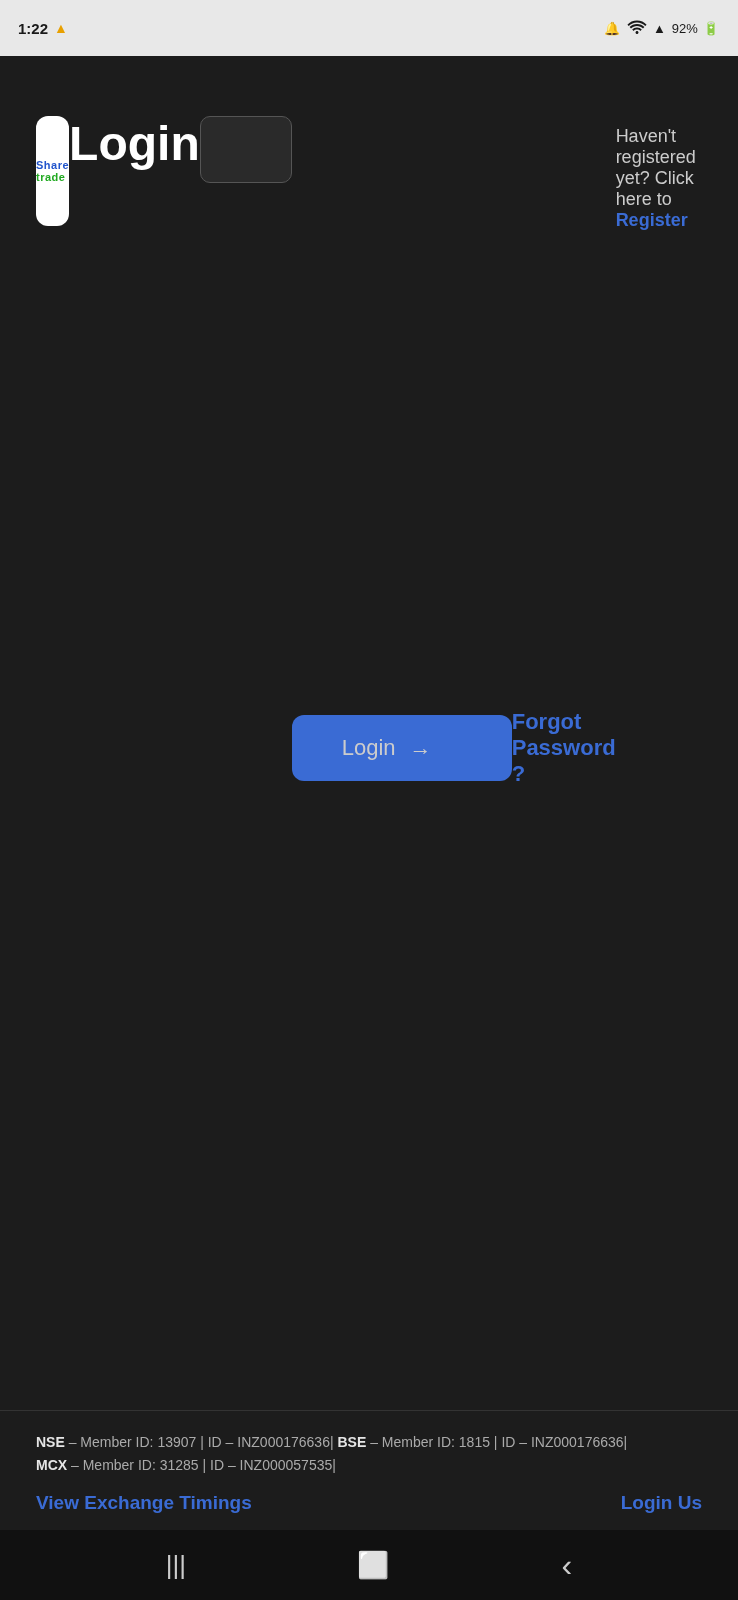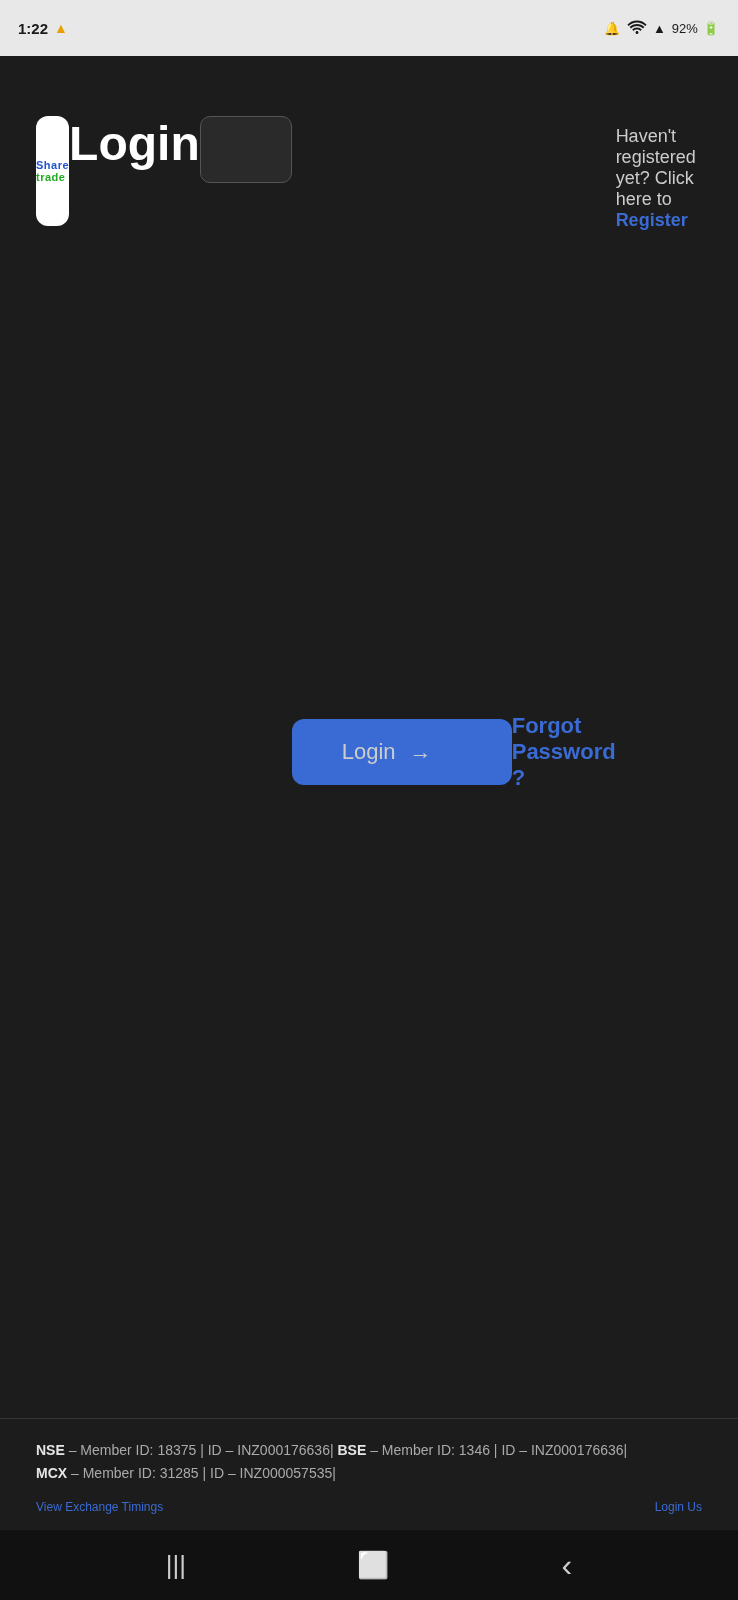--- a/index.html
+++ b/index.html
@@ -174,22 +174,22 @@
       color: #e5e5e5;
       font-weight: 600;
     }
     .footer-links-row {
       display: flex;
       justify-content: space-between;
       align-items: center;
     }
     .footer-action-link {
       color: #3a6bd4;
-      font-size: 12px;
-      font-weight: 400;
+      font-size: 19px;
+      font-weight: 700;
       cursor: pointer;
     }
 
     
     .nav-bar {
       background-color: #111111;
       height: 70px;
       display: flex;
       align-items: center;
       justify-content: space-around;
@@ -255,21 +255,21 @@
   <div class="register-row">
     <span>Haven't registered yet? Click here to </span><span class="register-link">Register</span>
   </div>
 
   <div class="spacer"></div>
 
 </div>
 
 <div class="footer">
   <div class="footer-text">
-    <span class="footer-link">NSE</span><span> – Member ID: 18375 | ID – INZ000176636| </span><span class="footer-link">BSE</span><span> – Member ID: 1346 | ID – INZ000176636|</span><br><span class="footer-link">MCX</span><span> – Member ID: 31285 | ID – INZ000057535|</span>
+    <span class="footer-link">NSE</span><span> – Member ID: 13907 | ID – INZ000176636| </span><span class="footer-link">BSE</span><span> – Member ID: 1815 | ID – INZ000176636|</span><br><span class="footer-link">MCX</span><span> – Member ID: 31285 | ID – INZ000057535|</span>
   </div>
   <div class="footer-links-row">
     <span class="footer-action-link">View Exchange Timings</span>
     <span class="footer-action-link">Login Us</span>
   </div>
 </div>
 
 <div class="nav-bar">
   <span class="nav-icon">|||</span>
   <span class="nav-icon">⬜</span>

